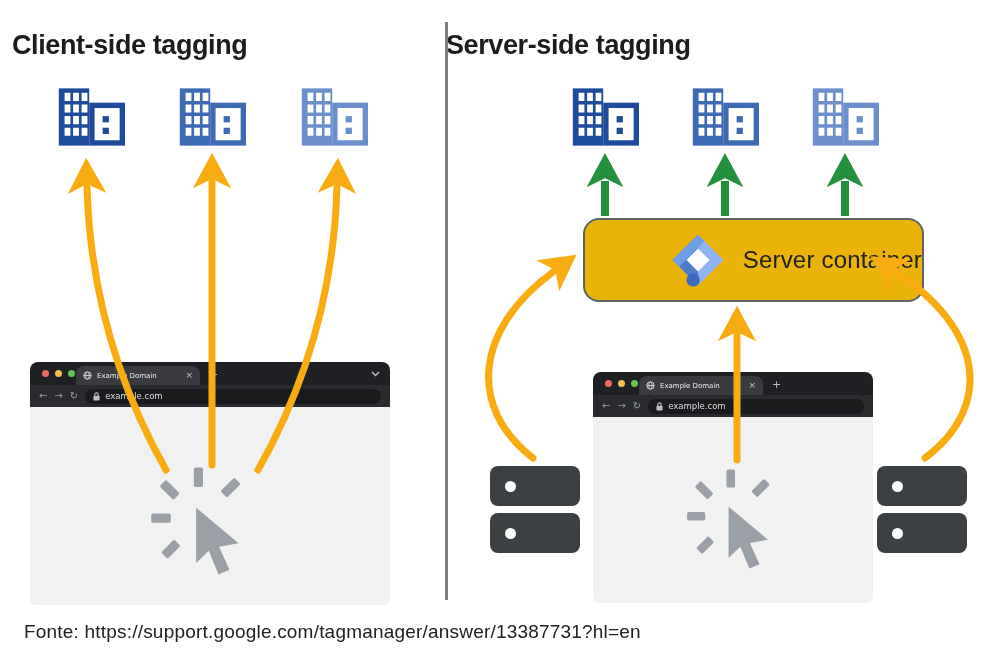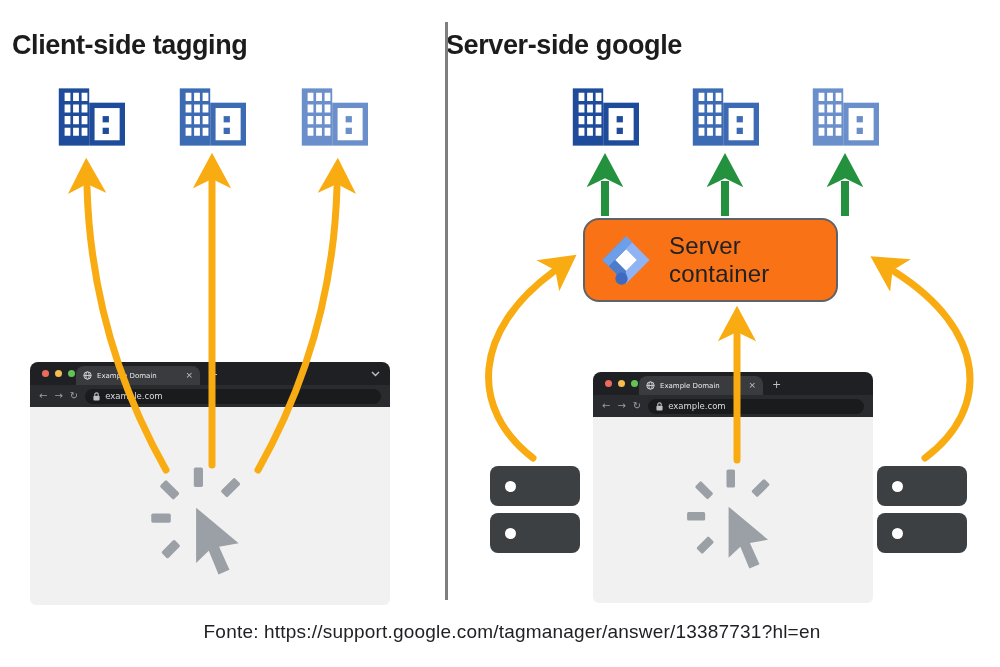--- a/index.html
+++ b/index.html
@@ -8,23 +8,23 @@
   .panel-title { position:absolute; top:30px; font-weight:bold; font-size:27px; color:#1c1c1c; text-align:left; letter-spacing:-0.4px; }
   #title-left { left:12px; width:440px; }
   #title-right { left:446px; width:540px; }
 
   .divider { position:absolute; left:445px; top:22px; width:3px; height:578px; background:#7f7f7f; }
 
   .building { position:absolute; width:68px; height:58px; }
 
   #arrow-layer { position:absolute; left:0; top:0; z-index:5; pointer-events:none; }
 
-  .server-container-box { position:absolute; left:583px; top:218px; width:255px; height:84px;
-     background:#f97316; border:2px solid #5f6368; border-radius:16px; z-index:3;
-     display:flex; align-items:center; padding-left:14px; }
+  .server-container-box { position:absolute; left:583px; top:218px; width:341px; height:84px;
+     background:#eab308; border:2px solid #5f6368; border-radius:16px; z-index:3;
+     display:flex; align-items:center; padding-left:14px;justify-content:flex-end; }
   .sc-label { font-size:24px; color:#202124; margin-left:16px; letter-spacing:0.2px; }
 
   .browser { position:absolute; border-radius:8px 8px 6px 6px; overflow:hidden; z-index:2; display:flex; flex-direction:column; }
   #browser-left  { left:30px;  top:362px; width:360px; height:243px; }
   #browser-right { left:593px; top:372px; width:280px; height:231px; }
   .tabbar { height:23px; background:#1f2023; display:flex; align-items:flex-end; position:relative; flex:none; }
   .lights { position:absolute; left:12px; top:8px; display:flex; gap:6px; }
   .light { width:7px; height:7px; border-radius:50%; }
   .tab { margin-left:46px; width:124px; height:19px; background:#3a3b3f; border-radius:8px 8px 0 0;
          display:flex; align-items:center; padding:0 7px; gap:5px; }
@@ -36,27 +36,27 @@
   .navico { font-family:"DejaVu Sans", sans-serif; font-size:10px; color:#9aa0a6; line-height:1; }
   .addr { flex:1; height:15px; background:#1a1b1d; border-radius:8px; display:flex; align-items:center; padding:0 8px; gap:5px; }
   .url { font-family:"DejaVu Sans", sans-serif; font-size:8.5px; color:#dadce0; white-space:nowrap; }
   .content { flex:1; background:#f1f1f2; }
 
   .cursor { position:absolute; z-index:3; }
 
   .server { position:absolute; width:90px; height:40px; border-radius:8px; z-index:2; }
   .server .dot { position:absolute; left:15px; top:14.5px; width:11px; height:11px; border-radius:50%; background:#ffffff; }
 
-  .footer { position:absolute; left:0; top:621px; width:1000px; text-align:center; font-size:19px; color:#202124; letter-spacing:0.2px;padding-left:24px; }
+  .footer { position:absolute; left:0; top:621px; width:1000px; text-align:left; font-size:19px; color:#202124; letter-spacing:0.2px;padding-left:24px; }
 </style>
 </head>
 <body>
 
 <div id="title-left" class="panel-title">Client-side tagging</div>
-<div id="title-right" class="panel-title">Server-side google</div>
+<div id="title-right" class="panel-title">Server-side tagging</div>
 
 <div class="divider"></div>
 
 <svg class="building" style="left:57px;top:88px" viewBox="0 0 76 64">
   <g fill="#1E4C9A">
     <rect x="2" y="0" width="34" height="64"></rect>
     <rect x="36" y="16" width="40" height="48"></rect>
     <rect x="42" y="22" width="28" height="36" fill="#ffffff"></rect>
     <rect x="51" y="31" width="7" height="7"></rect>
       <rect x="51" y="44" width="7" height="7"></rect>

